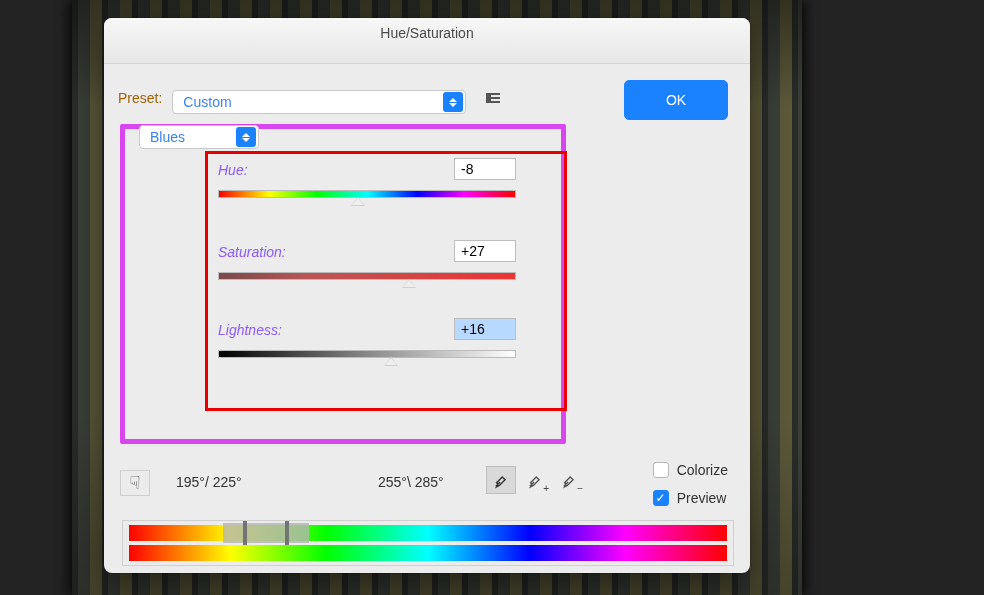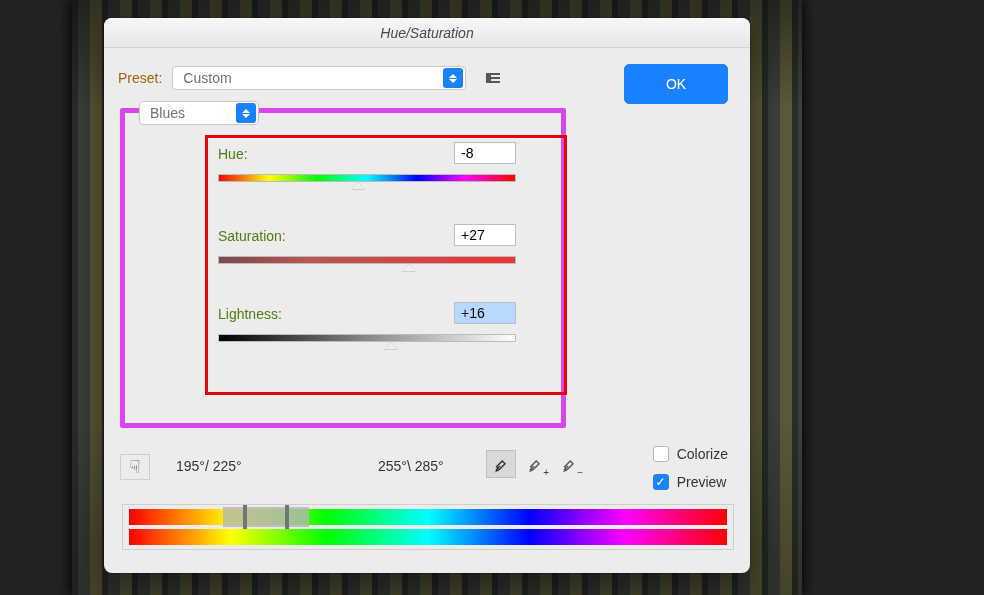--- a/index.html
+++ b/index.html
@@ -15,35 +15,34 @@
     box-shadow: 4px 0 10px rgba(0,0,0,.6), -4px 0 10px rgba(0,0,0,.6);
   }
 
   .dialog {
     position: absolute; left: 104px; top: 18px; width: 646px; height: 555px;
     background: #ececec; border-radius: 8px;
     box-shadow: 0 12px 40px rgba(0,0,0,.55), 0 0 0 1px rgba(0,0,0,.15);
     display: flex; flex-direction: column;
   }
   .titlebar {
-    height: 30px; line-height: 30px; text-align: center; color: #4a4a4a;
+    height: 46px; line-height: 30px; text-align: center; color: #4a4a4a;
     font-size: 14px; border-bottom: 1px solid #d3d3d3;
     border-radius: 8px 8px 0 0;
     background: linear-gradient(#f7f7f7, #e7e7e7);
-    font-style: italic;
   }
 
   .body { position: relative; flex: 1; }
 
   .preset-row { position: absolute; left: 14px; top: 18px; display: flex; align-items: center; gap: 10px; }
   .preset-label { color: #a16207; }
   .select {
     display: inline-flex; align-items: center; justify-content: space-between;
     height: 24px; background: #fff; border: 1px solid #c9c9c9; border-radius: 4px;
-    padding: 0 2px 0 10px; color: #737373; cursor: default;
+    padding: 0 2px 0 10px; color: #3b82f6; cursor: default; margin-top: 8px;
   }
   .select.preset { width: 294px; }
   .select.range  { width: 120px; }
   .select .cap {
     width: 20px; height: 20px; border-radius: 3px;
     background: #1a82ff; display: flex; flex-direction: column; align-items: center; justify-content: center;
     gap: 1px;
   }
   .select .cap::before, .select .cap::after {
     content: ""; width: 0; height: 0; border-left: 4px solid transparent; border-right: 4px solid transparent;
@@ -84,21 +83,21 @@
   .highlight {
     position: absolute; left: 80px; top: 22px; width: 362px; height: 260px;
     border: 3px solid #e60000;
   }
 
   .row { position: absolute; left: 114px; width: 298px; }
   .row.hue { top: 98px; }
   .row.sat { top: 180px; }
   .row.lig { top: 258px; }
 
-  .row .lbl { color: #4d7c0f; }
+  .row .lbl { color: #8b5cf6; font-style: italic; }
   .row .val {
     position: absolute; right: 0; top: -4px; width: 62px; height: 22px;
     border: 1px solid #bdbdbd; background: #fff; padding: 0 6px; line-height: 20px; font-size: 14px;
   }
   .row .val.selected { background: #b7d8ff; }
 
   .slider { position: absolute; left: 0; top: 28px; width: 298px; height: 14px; }
   .slider .track {
     position: absolute; left: 0; top: 0; width: 100%; height: 8px; border: 1px solid #bbb;
   }

